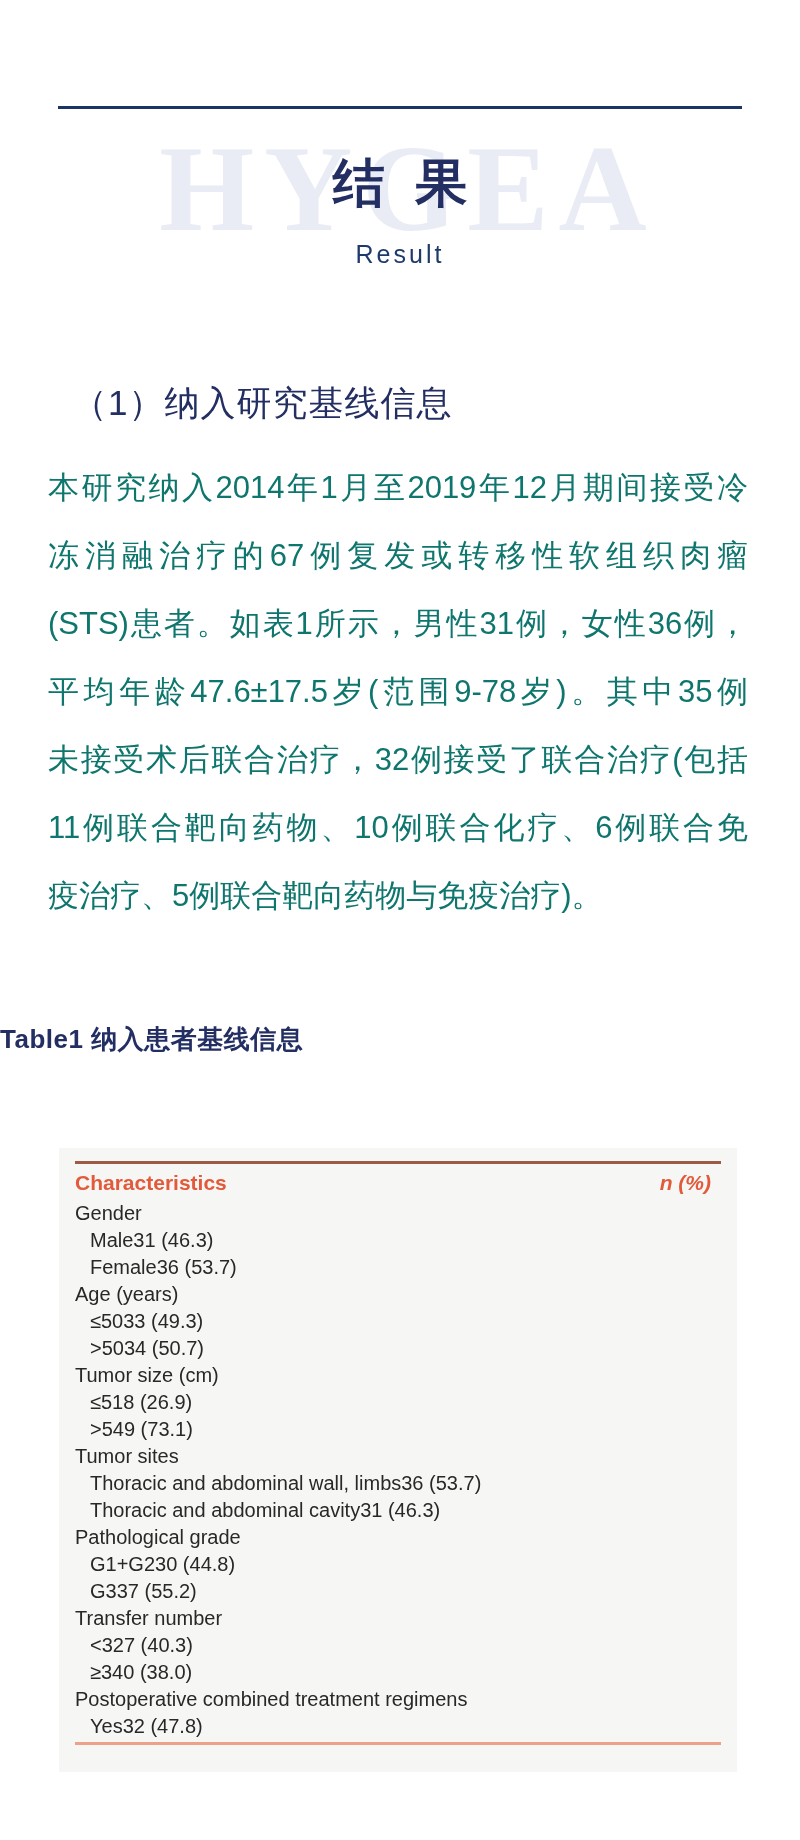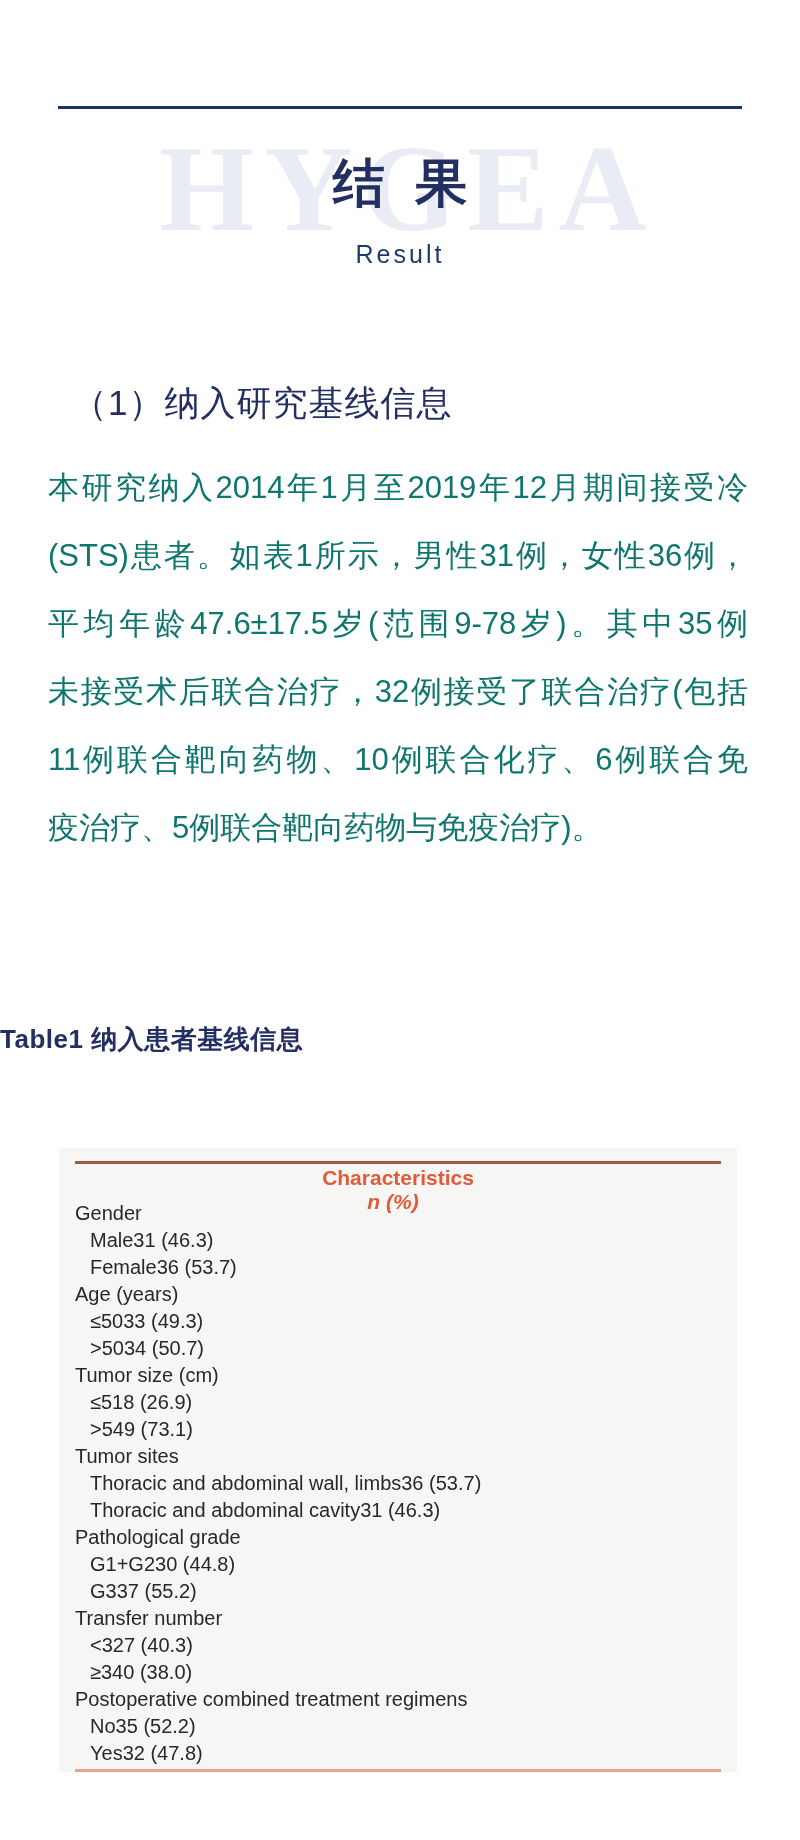--- a/index.html
+++ b/index.html
@@ -54,21 +54,21 @@
 
   .table-wrap {
     position:absolute; top:1148px; left:59px; width:678px; height:624px;
     background:var(--table_bg,#f6f6f5); box-sizing:border-box;
     padding:13px 16px 0 16px;
   }
   .t-topline { height:3px; background:var(--table_top_border,#9c5b45); }
   .t-header {
     display:flex; justify-content:space-between; align-items:center;
     height:36px; padding-top:2px; box-sizing:border-box;
-    color:var(--orange,#e25a3a); font-weight:bold; font-size:21px;flex-direction:column;
+    color:var(--orange,#e25a3a); font-weight:bold; font-size:21px;
   }
   .t-header .t-n { font-style:italic; padding-right:10px; }
   .trow {
     display:flex; 
     height:27px; line-height:27px; font-size:20px; color:#282828;
   }
   .trow .tc-label { white-space:nowrap; }
   .trow.sub { padding-left:15px; }
   .tc-value { padding-right:10px; white-space:nowrap; }
   .t-bottomline { height:3px; background:var(--table_bottom_border,#eba289); margin-top:2px; }
@@ -83,20 +83,21 @@
   <div class="hero">
     <div class="watermark">HYGEA</div>
     <div class="title-cn">结 果</div>
     <div class="title-en">Result</div>
   </div>
 
   <h2 class="heading">（1）纳入研究基线信息</h2>
 
   <div class="paragraph">
       <div class="pline">本研究纳入2014年1月至2019年12月期间接受冷</div>
+      <div class="pline">冻消融治疗的67例复发或转移性软组织肉瘤</div>
       <div class="pline">(STS)患者。如表1所示，男性31例，女性36例，</div>
       <div class="pline">平均年龄47.6±17.5岁(范围9-78岁)。其中35例</div>
       <div class="pline">未接受术后联合治疗，32例接受了联合治疗(包括</div>
       <div class="pline">11例联合靶向药物、10例联合化疗、6例联合免</div>
       <div class="pline last">疫治疗、5例联合靶向药物与免疫治疗)。</div>
     </div>
 
   <div class="table-caption">Table1 纳入患者基线信息</div>
 
   <div class="table-wrap">
@@ -176,24 +177,20 @@
         </div>
         <div class="trow sub">
           <span class="tc-label">≥3</span>
           <span class="tc-value">40 (38.0)</span>
         </div>
         <div class="trow">
           <span class="tc-label">Postoperative combined treatment regimens</span>
           <span class="tc-value"></span>
         </div>
         <div class="trow sub">
-          <span class="tc-label">No</span>
-          <span class="tc-value">35 (52.2)</span>
-        </div>
-        <div class="trow sub">
           <span class="tc-label">Yes</span>
           <span class="tc-value">32 (47.8)</span>
         </div>
       </div>
     <div class="t-bottomline"></div>
   </div>
 
 </div>
 
 </body></html>

